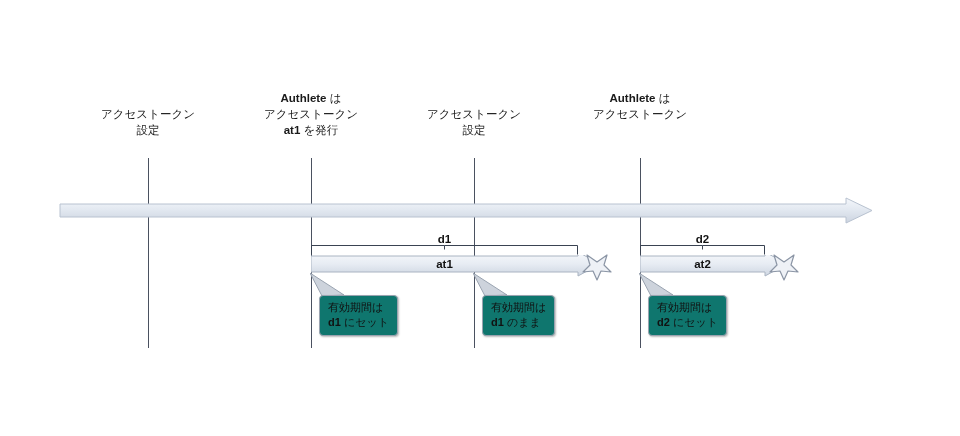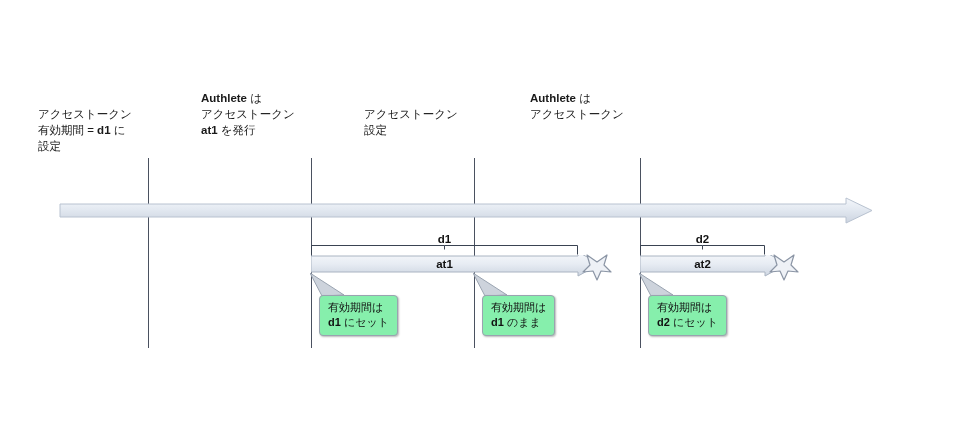--- a/index.html
+++ b/index.html
@@ -13,20 +13,21 @@
     font-family: "Liberation Sans", "DejaVu Sans", sans-serif;
     overflow: hidden;
   }
   #canvas {
     position: relative;
     width: 960px;
     height: 436px;
   }
   .event-label {
     position: absolute;
+    text-align: center;
     font-size: 11.5px;
     line-height: 16px;
     color: #1a1a1a;
     white-space: nowrap;
   }
   .event-label b {
     font-weight: bold;
   }
   .vline {
     position: absolute;
@@ -56,21 +57,21 @@
     font-weight: bold;
     color: #111111;
     text-align: center;
     white-space: nowrap;
   }
   .xmark {
     position: absolute;
   }
   .callout-box {
     position: absolute;
-    background: #86efac;
+    background: #0f766e;
     border: 1px solid #9aa3b0;
     border-radius: 4px;
     box-shadow: 1px 1px 2px rgba(0,0,0,0.28);
     font-size: 11px;
     line-height: 15px;
     color: #111111;
     padding: 4px 8px 5px 8px;
     text-align: left;
     white-space: nowrap;
   }
@@ -80,21 +81,20 @@
   }
 </style>
 </head>
 <body>
 
 <div id="canvas">
 
   <div id="event-labels">
       <div class="event-label" style="left: 38px; top: 106px; width: 220px;">
         <div>アクセストークン</div>
-        <div>有効期間 = <b>d1</b> に</div>
         <div>設定</div>
       </div>
       <div class="event-label" style="left: 201px; top: 90px; width: 220px;">
         <div><b>Authlete</b> は</div>
         <div>アクセストークン</div>
         <div><b>at1</b> を発行</div>
       </div>
       <div class="event-label" style="left: 364px; top: 106px; width: 220px;">
         <div>アクセストークン</div>
         <div>設定</div>

